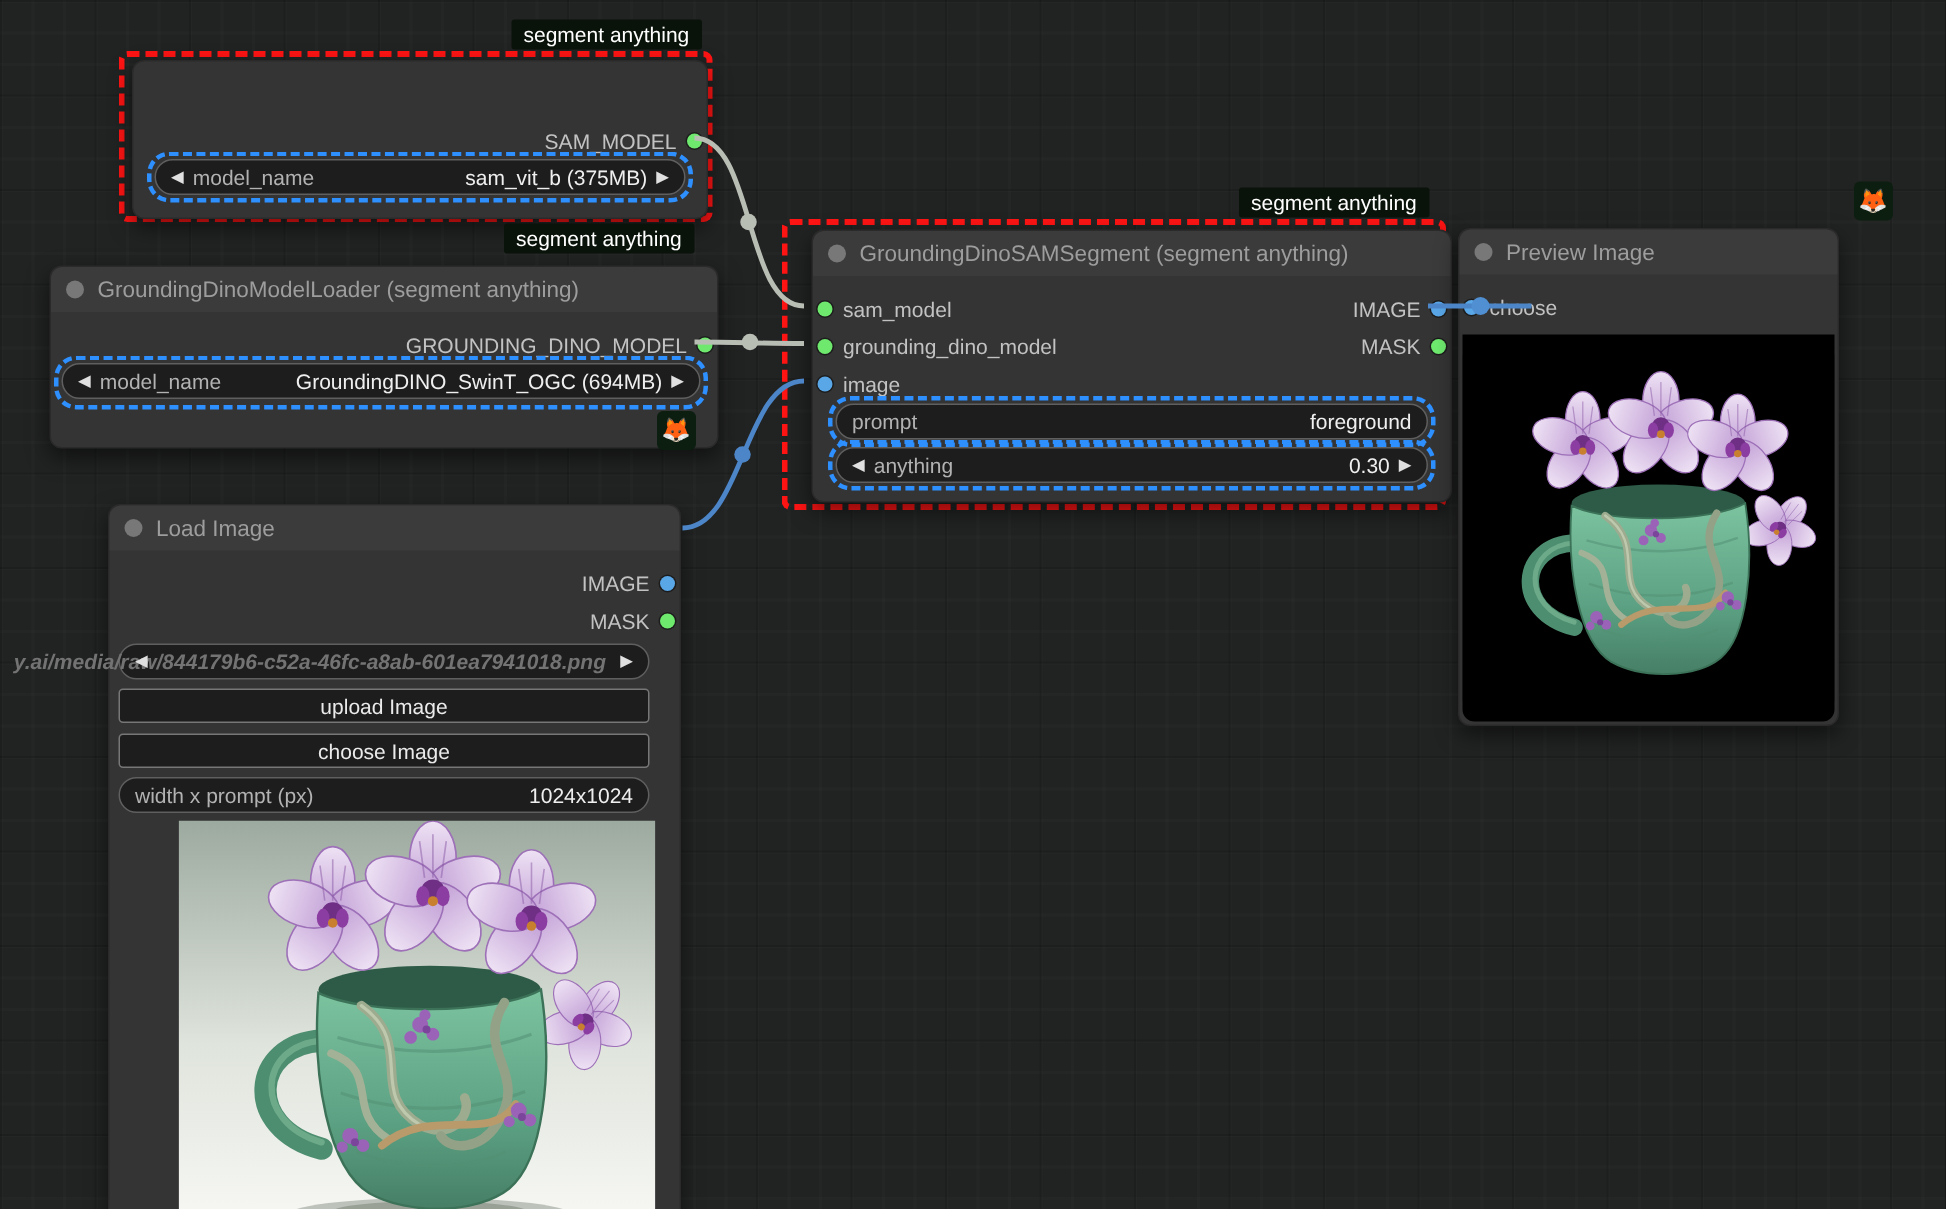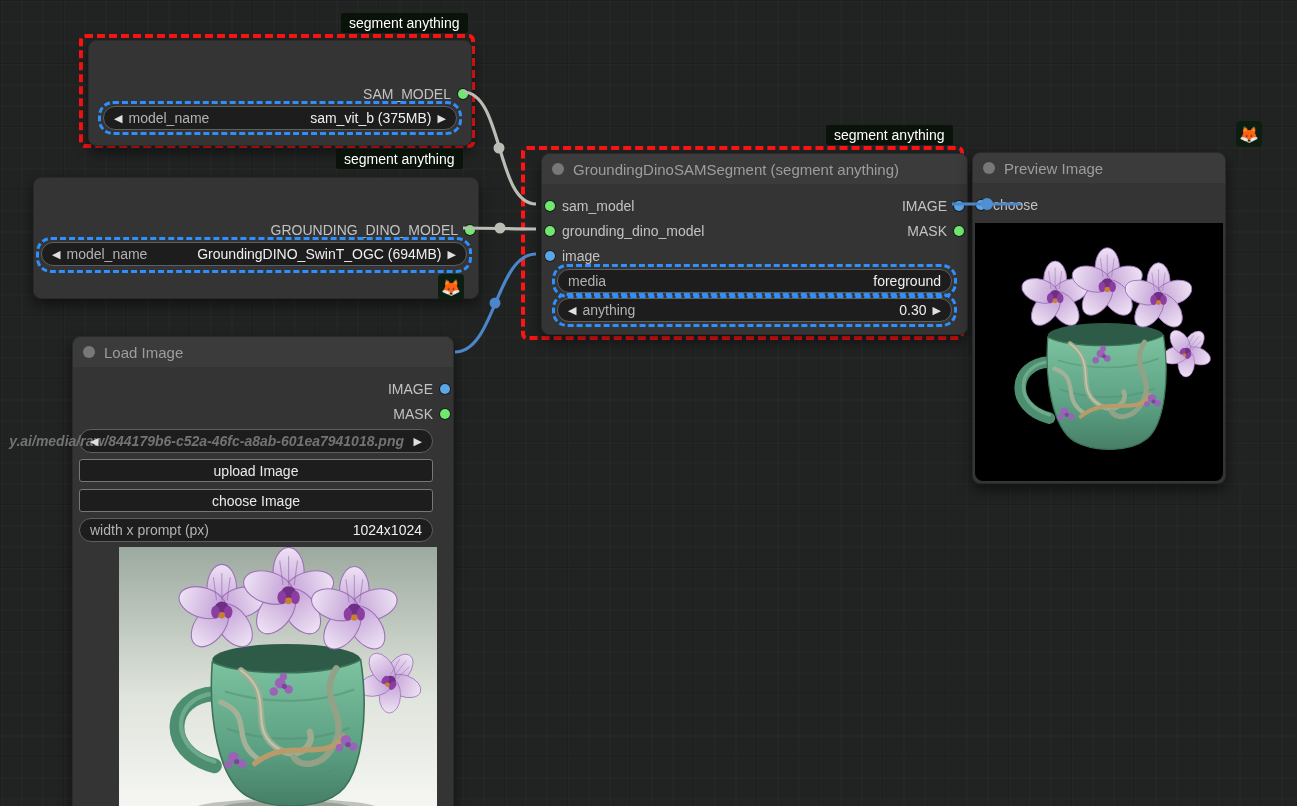--- a/index.html
+++ b/index.html
@@ -143,20 +143,24 @@
         <span class="warrow">◀</span>
         <span>model_name</span>
         <span class="wvalue">sam_vit_b (375MB)</span>
         <span class="warrow">▶</span>
       </div>
     </div>
   </div>
 
   <div class="tagbadge" style="left:336px;top:149px;">segment anything</div>
   <div class="node" style="left:33px;top:177px;width:444px;height:120px;">
+    <div class="ntitle">
+      <span class="tdot"></span>
+      <span>GroundingDinoModelLoader (segment anything)</span>
+    </div>
     <div class="slot out" style="top:44px;">
       <span>GROUNDING_DINO_MODEL</span>
       <span class="dot green"></span>
     </div>
     <div class="bluedash" style="left:2px;top:59px;width:436px;height:36px;">
       <div class="widget">
         <span class="warrow">◀</span>
         <span>model_name</span>
         <span class="wvalue">GroundingDINO_SwinT_OGC (694MB)</span>
         <span class="warrow">▶</span>
@@ -227,21 +231,21 @@
     <div class="slot out" style="top:44px;">
       <span>IMAGE</span>
       <span class="dot blue"></span>
     </div>
     <div class="slot out" style="top:69px;">
       <span>MASK</span>
       <span class="dot green"></span>
     </div>
     <div class="bluedash" style="left:10px;top:110px;width:405px;height:34px;">
       <div class="widget">
-        <span>media</span>
+        <span>prompt</span>
         <span class="wvalue">foreground</span>
       </div>
     </div>
     <div class="bluedash" style="left:10px;top:139px;width:405px;height:34px;">
       <div class="widget">
         <span class="warrow">◀</span>
         <span>anything</span>
         <span class="wvalue">0.30</span>
         <span class="warrow">▶</span>
       </div>

